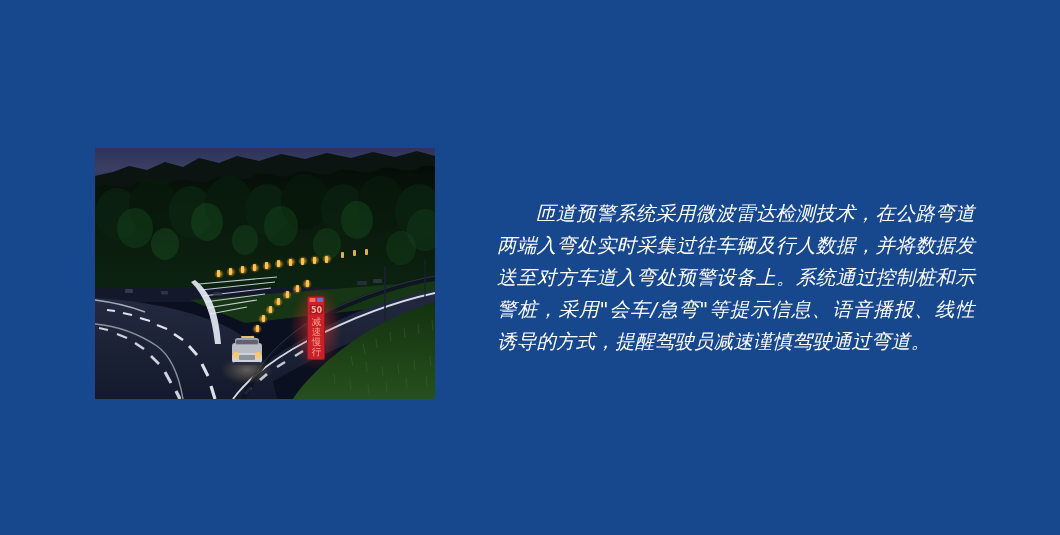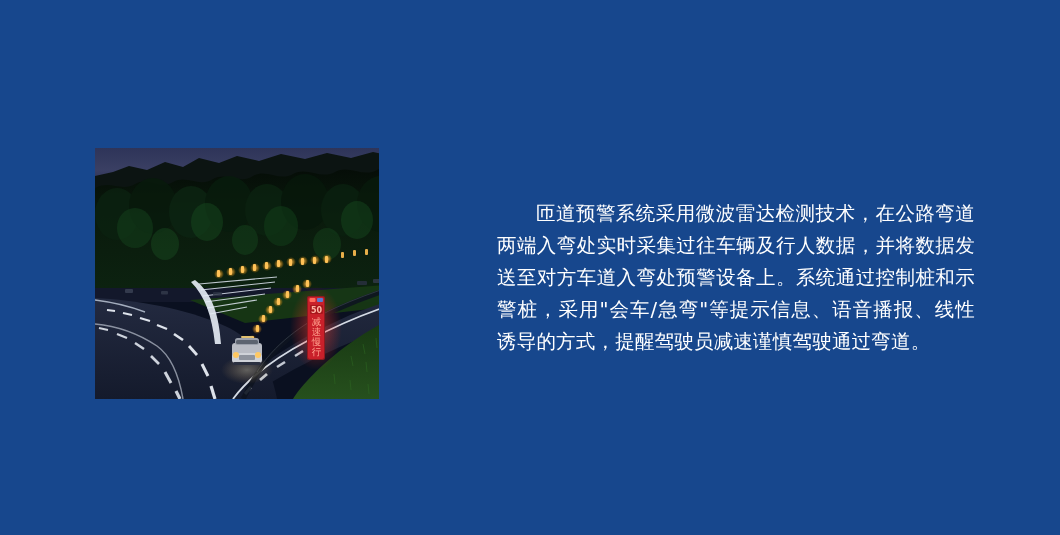--- a/index.html
+++ b/index.html
@@ -21,21 +21,21 @@
     width: 1060px;
     height: 535px;
     background: #17478d;
   }
 
   
   #photo-frame {
     position: absolute;
     left: 95px;
     top: 148px;
-    width: 284px;
+    width: 340px;
     height: 251px;
     overflow: hidden;
     background: #0a1020;
   }
   .photo-svg { display: block; width: 355px; height: 251px; }
 
   
   #caption-block {
     position: absolute;
     left: 497px;
@@ -45,20 +45,21 @@
   #caption-text {
     color: #ffffff;
     font-size: 19.5px;
     line-height: 32px;
     text-align: justify;
     text-align-last: left;
     text-indent: 39px;
     letter-spacing: 0.2px;
     white-space: normal;
     font-family: "DejaVu Sans", "Liberation Sans", sans-serif;
+    font-style: italic;
   }
 </style>
 </head>
 <body>
 
 <div id="slide">
 
   <div id="photo-frame">
     <svg class="photo-svg" viewBox="0 0 355 251" preserveAspectRatio="none">
       <defs>

